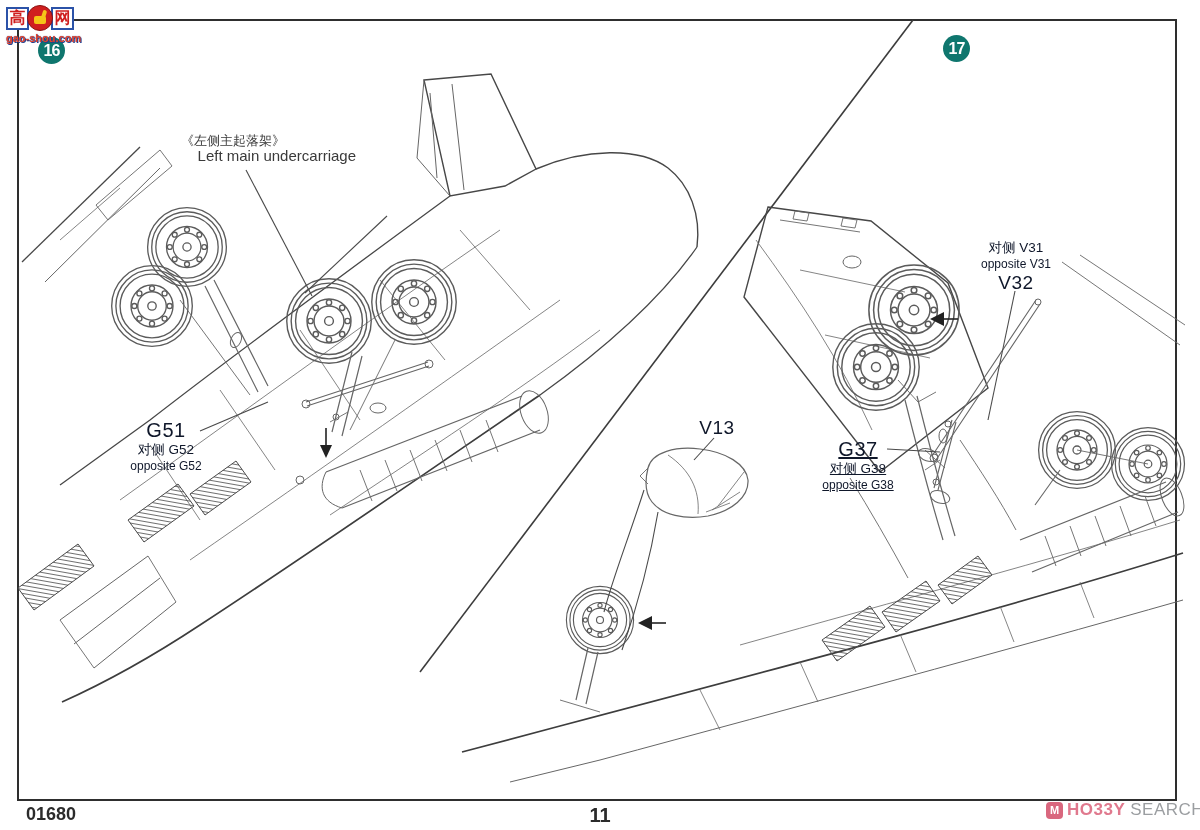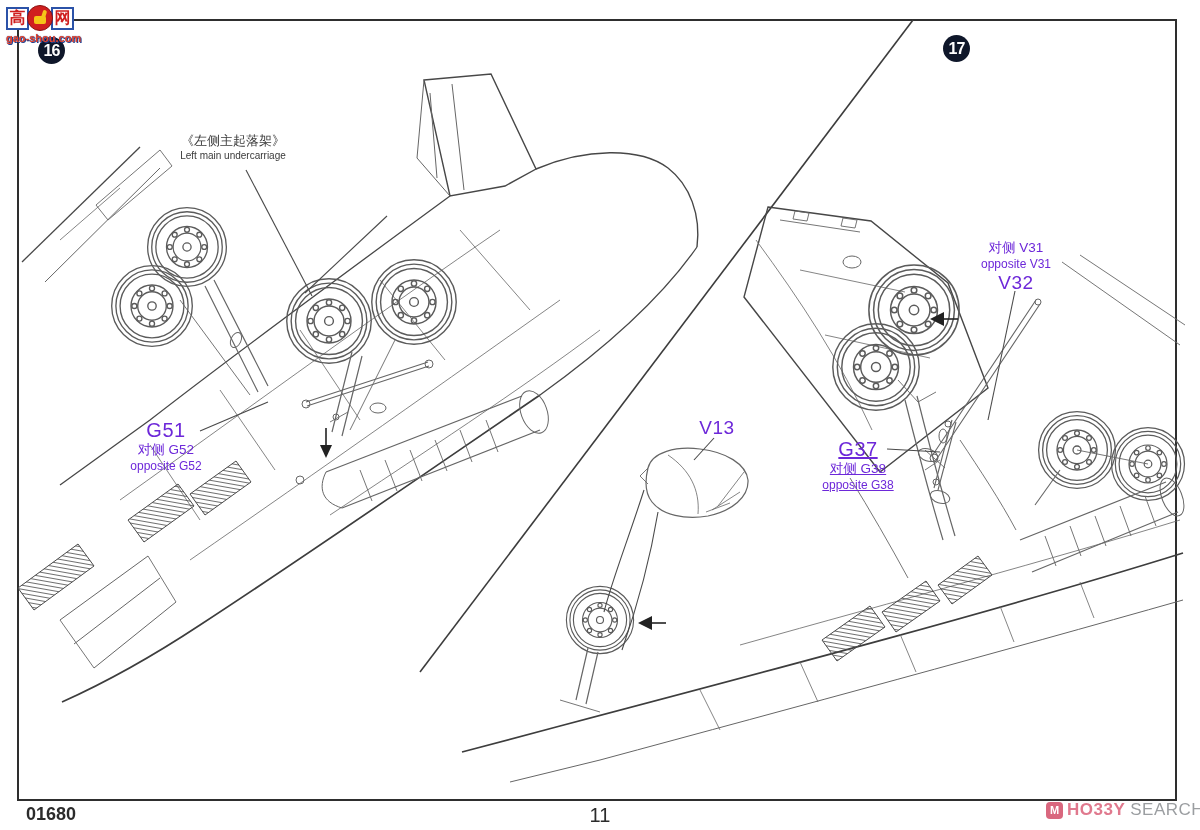--- a/index.html
+++ b/index.html
@@ -9,28 +9,28 @@
 
   
   .frame { position:absolute; left:17px; top:19px; width:1160px; height:782px;
     border:2px solid #2e2e2e; }
 
   
   svg.art { position:absolute; left:0; top:0; }
 
   
   .step-circle { position:absolute; width:27px; height:27px; border-radius:50%;
-    background:#0f172a; color:#fff; font-weight:bold; font-size:16px;
+    background:#0f766e; color:#fff; font-weight:bold; font-size:16px;
     display:flex; align-items:center; justify-content:center; letter-spacing:-1px; }
 
   
   .ann { position:absolute; text-align:center; color:#3a3a3a; line-height:15px; }
   .ann .zh { font-size:13px; }
-  .ann .en { font-size:10px; }
-  .callout { position:absolute; text-align:center; color:#6d28d9; }
+  .ann .en { font-size:15px;text-align:right; }
+  .callout { position:absolute; text-align:center; color:#0f172a; }
   .callout .big { font-size:20px; letter-spacing:0.5px; }
   .callout .zh  { font-size:13.5px; line-height:16px; }
   .callout .en  { font-size:12px; line-height:16px; }
 
   
   .wm { position:absolute; left:6px; top:5px; z-index:5; }
   .wm-row { display:flex; align-items:center; }
   .wm-box { width:23px; height:23px; border:2px solid #2b52a8; background:#fff;
     color:#cf1e1e; font-weight:bold; font-size:16px; display:flex;
     align-items:center; justify-content:center; }
@@ -39,21 +39,21 @@
   .wm-fist { position:absolute; left:6px; bottom:6px; width:12px; height:8px;
     background:#f5c518; border-radius:2px; }
   .wm-thumb { position:absolute; left:14px; top:4px; width:4px; height:9px;
     background:#f5c518; border-radius:2px; transform:rotate(18deg); }
   .wm-url { font-size:11px; font-weight:bold; color:#e8432a; margin-top:1px;
     text-shadow:0 0 1px #23408f, 1px 1px 0px #23408f; letter-spacing:0px;text-align:center; }
 
   
   .kit-no { position:absolute; left:26px; top:804px; font-size:18px; font-weight:bold; color:#2b2b2b; }
   .page-no { position:absolute; left:560px; top:804px; width:80px; text-align:center;
-    font-size:20px; font-weight:normal; color:#2b2b2b; }
+    font-size:20px; font-weight:bold; color:#2b2b2b; }
   .hs { position:absolute; left:1046px; top:800px; display:flex; align-items:center; }
   .hs-icon { width:17px; height:17px; border-radius:4px; background:#d9677e;
     color:#fff; font-size:11px; font-weight:bold; display:flex; align-items:center;
     justify-content:center; margin-right:4px; }
   .hs-pink { color:#e0798e; font-size:17px; font-weight:bold; letter-spacing:0.5px; }
   .hs-gray { color:#9b9ea1; font-size:17px; letter-spacing:0.5px; margin-left:5px; }
 </style>
 </head>
 <body>
 

